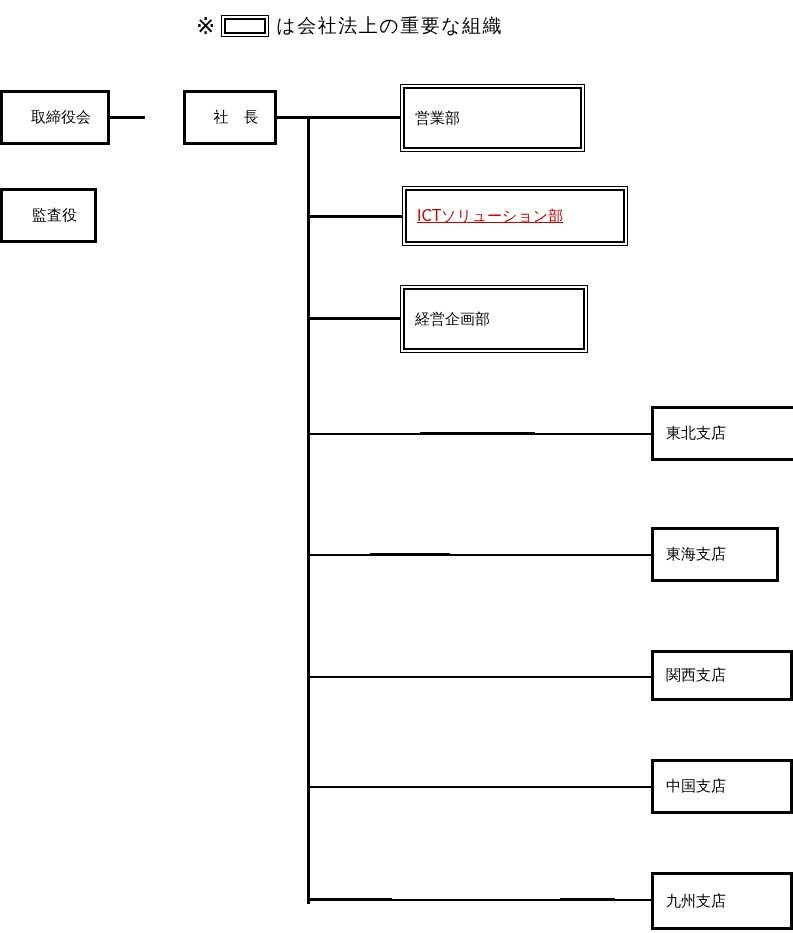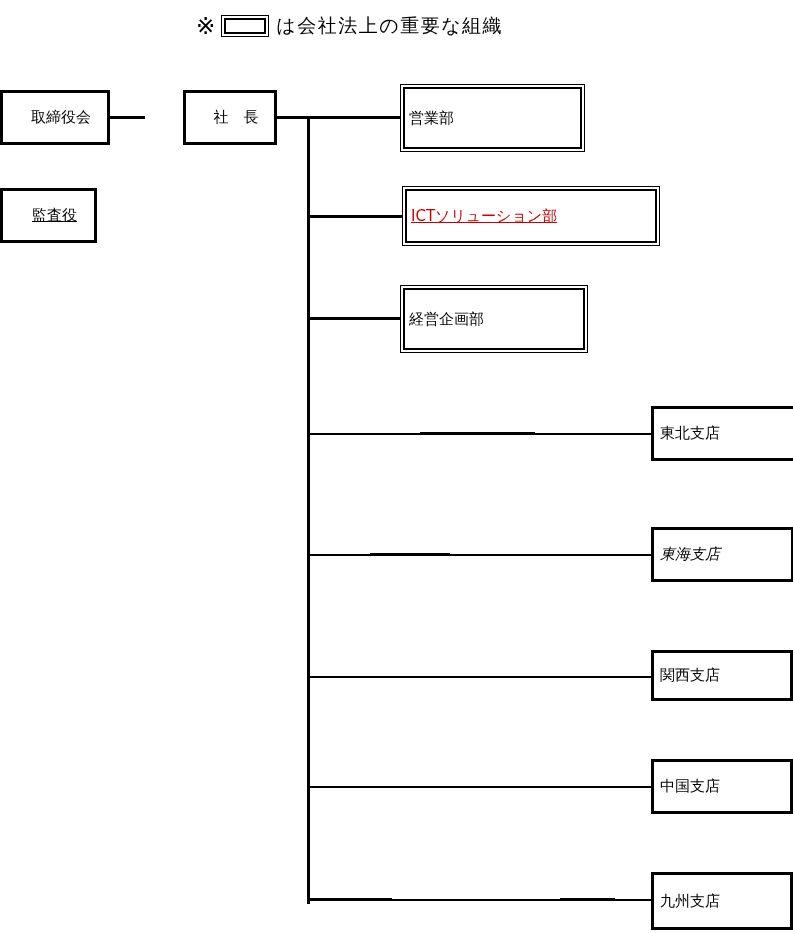--- a/index.html
+++ b/index.html
@@ -67,21 +67,21 @@
   
   .node {
     position: absolute;
     box-sizing: border-box;
     background: #ffffff;
     display: flex;
     align-items: center;
   }
   .node .node-label {
     font-size: 15px;
-    padding-left: 6px;
+    padding-left: 12px;
     white-space: nowrap;
   }
   .node.center .node-label {
     padding-left: 12px;
     width: 100%;
     text-align: center;
   }
 
   
   .node.single {
@@ -154,41 +154,41 @@
   <div class="conn h" style="left:560px; top:898px; width:55px;"></div>
 
   <div class="node single center" style="left:0px; top:90px; width:110px; height:55px;">
     <span class="node-label">取締役会</span>
   </div>
 
   <div class="node single center" style="left:143px; top:90px; width:94px; height:55px;margin-left:40px;">
     <span class="node-label">社　長</span>
   </div>
 
-  <div class="node single center" style="left:0px; top:188px; width:97px; height:55px;text-decoration:underline;">
+  <div class="node single center" style="left:0px; top:188px; width:97px; height:55px;">
     <span class="node-label">監査役</span>
   </div>
 
   <div class="node double" style="left:400px; top:84px; width:185px; height:68px;">
     <span class="node-label">営業部</span>
   </div>
 
-  <div class="node double link" style="left:402px; top:186px; width:258px; height:60px;">
+  <div class="node double link" style="left:402px; top:186px; width:226px; height:60px;">
     <span class="node-label">ICTソリューション部</span>
   </div>
 
   <div class="node double" style="left:400px; top:285px; width:188px; height:68px;">
     <span class="node-label">経営企画部</span>
   </div>
 
   <div class="node single" style="left:651px; top:406px; width:154px; height:55px;">
     <span class="node-label">東北支店</span>
   </div>
 
-  <div class="node single" style="left:651px; top:527px; width:143px; height:55px;font-style:italic;">
+  <div class="node single" style="left:651px; top:527px; width:128px; height:55px;">
     <span class="node-label">東海支店</span>
   </div>
 
   <div class="node single" style="left:651px; top:650px; width:142px; height:51px;">
     <span class="node-label">関西支店</span>
   </div>
 
   <div class="node single" style="left:651px; top:759px; width:142px; height:55px;">
     <span class="node-label">中国支店</span>
   </div>

